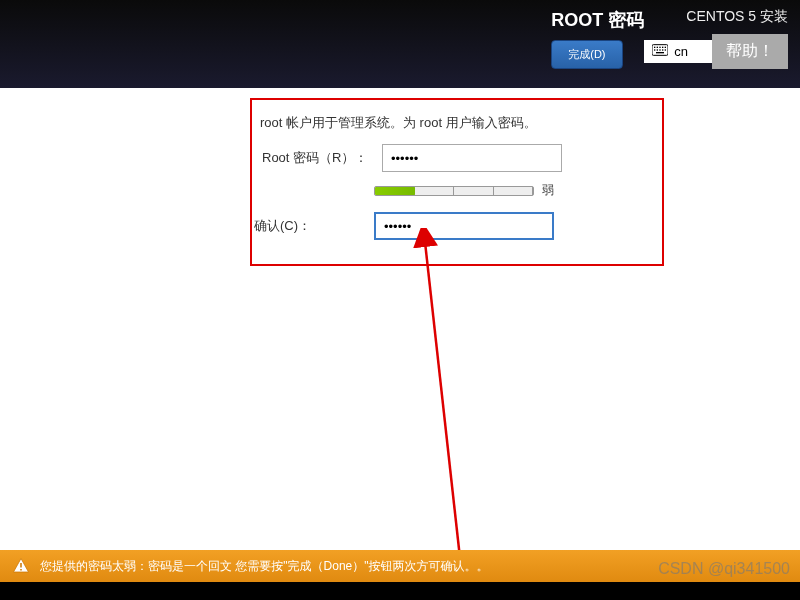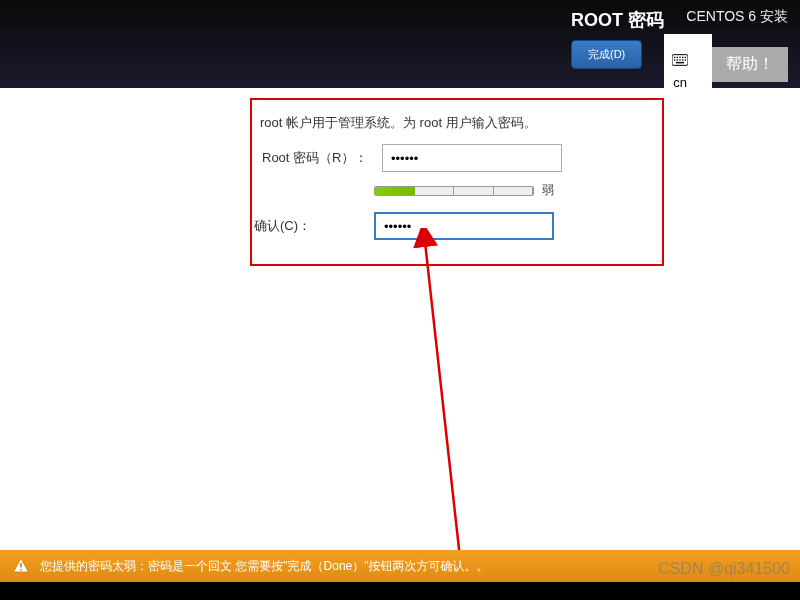--- a/index.html
+++ b/index.html
@@ -5,21 +5,21 @@
     * { box-sizing: border-box; margin: 0; padding: 0; }
     body { width: 800px; height: 600px; font-family: "Microsoft YaHei", Arial, sans-serif; background: #fff; overflow: hidden; position: relative; }
     
     .header { background: linear-gradient(to bottom, #0a0a0a, #1a1a2e); height: 88px; display: flex; justify-content: flex-end; color: #fff; padding: 8px 12px; position: relative; }
     .header-left { display: flex; flex-direction: column; gap: 8px; }
     .page-title { font-size: 18px; font-weight: bold; color: #fff; }
     .done-btn { background: linear-gradient(to bottom, #3a7bc8, #2862a8); border: 1px solid #1a4480; color: #fff; padding: 6px 16px; border-radius: 4px; font-size: 11px; cursor: pointer; width: fit-content; }
     .header-right { display: flex; flex-direction: column; align-items: flex-end; gap: 8px; }
     .install-title { font-size: 14px; color: #eee; }
     .lang-help { display: flex; gap: 0; align-items: center; }
-    .lang-selector { background: #fff; color: #000; padding: 20px 24px 4px 8px; font-size: 13px; display: flex; align-items: center; gap: 6px; flex-direction: column; }
+    .lang-selector { background: #fff; color: #000; padding: 4px 24px 4px 8px; font-size: 13px; display: flex; align-items: center; gap: 6px; }
     .keyboard-icon svg { width: 16px; height: 12px; }
     .help-btn { background: #aaa; color: #fff; padding: 7px 14px; font-size: 16px; cursor: pointer; border: none; }
     
     .main { position: relative; height: 352px; background: #fff; }
     .highlight-box { position: absolute; left: 250px; top: 10px; width: 414px; height: 168px; border: 2px solid #d00; }
     
     .instruction { position: absolute; left: 260px; top: 26px; font-size: 13px; color: #333; }
     .form-row { position: absolute; display: flex; align-items: center; }
     .form-row-1 { left: 262px; top: 56px; }
     .form-row-2 { left: 254px; top: 124px; }
@@ -43,21 +43,21 @@
   </style>
 </head>
 <body>
 
 <div class="header">
   <div class="header-left">
     <div class="page-title">ROOT 密码</div>
     <button class="done-btn">完成(D)</button>
   </div>
   <div class="header-right">
-    <div class="install-title">CENTOS 6 安装</div>
+    <div class="install-title">CENTOS 5 安装</div>
     <div class="lang-help">
       <div class="lang-selector">
         <span class="keyboard-icon">
           <svg viewBox="0 0 24 16">
               <rect x="0" y="0" width="24" height="16" rx="2" fill="none" stroke="#000" stroke-width="1.5"></rect>
               <rect x="3" y="3" width="2" height="2" fill="#000"></rect>
               <rect x="7" y="3" width="2" height="2" fill="#000"></rect>
               <rect x="11" y="3" width="2" height="2" fill="#000"></rect>
               <rect x="15" y="3" width="2" height="2" fill="#000"></rect>
               <rect x="19" y="3" width="2" height="2" fill="#000"></rect>

